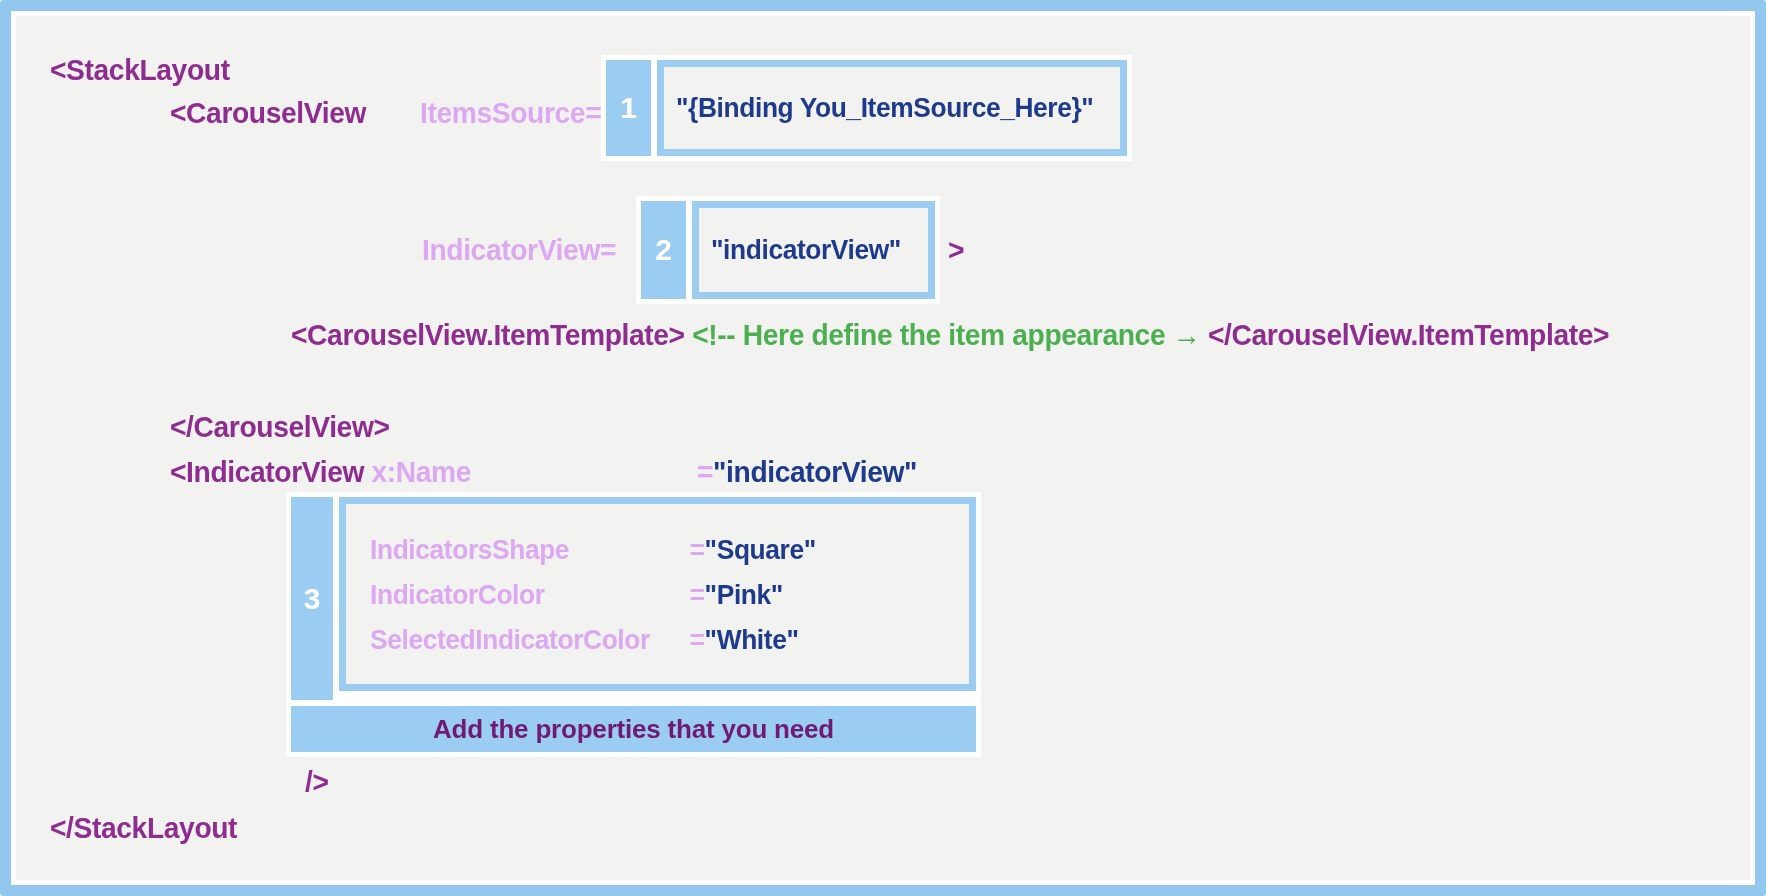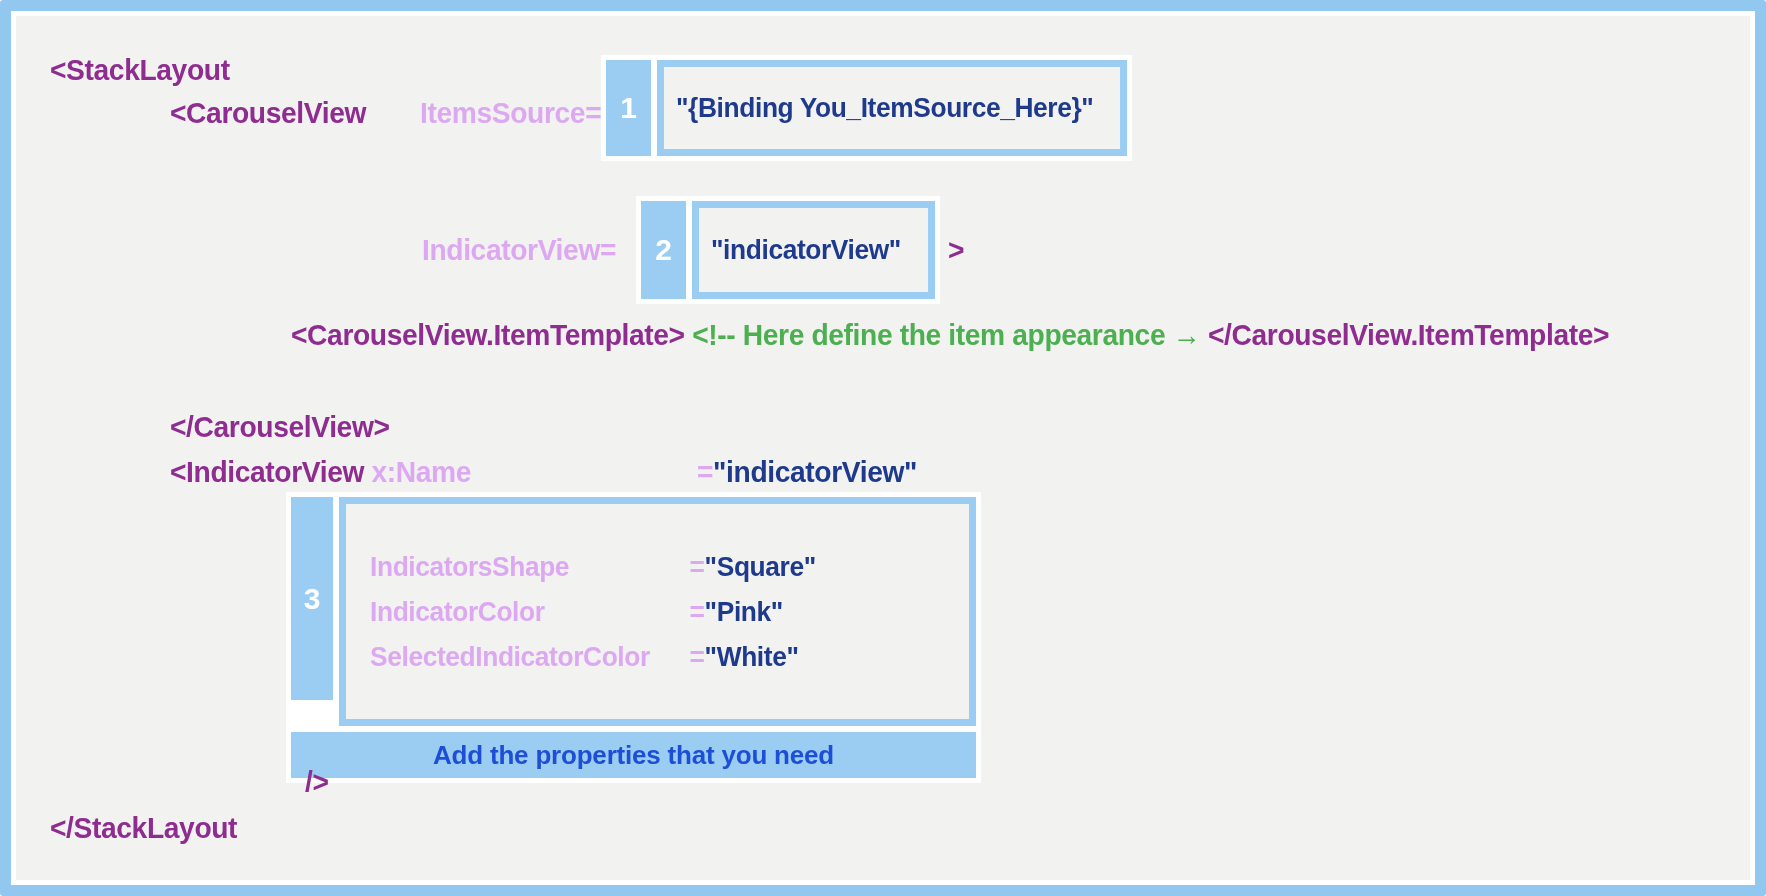--- a/index.html
+++ b/index.html
@@ -85,21 +85,21 @@
     line-height:45px;
     font-size:28px;
     letter-spacing:-0.4px;
     transform:scaleX(.94);
     transform-origin:0 50%;
     white-space:nowrap;
   }
   .pname{color:#DDA8F2;display:inline-block;width:340px;}
   .banner{
     background:#9BCDF2;
-    color:#1d4ed8;
+    color:#701a75;
     display:flex;align-items:center;justify-content:center;
     font-size:26px;
     letter-spacing:-0.2px;
   }
 </style>
 </head>
 <body>
 
 <div class="frame"></div>
 
@@ -146,21 +146,21 @@
   </div>
   <div class="run" style="left:697px;top:454px;">
     <span class="lav">=</span><span class="navy">"indicatorView"</span>
   </div>
 
   <div class="c3-wrap" style="left:286px;top:492px;">
     <div class="c3-row">
       <div class="strip" style="width:42px;height:203px;">
         <span>3</span>
       </div>
-      <div class="propbox" style="width:637px;height:229px;">
+      <div class="propbox" style="width:637px;height:194px;">
         <div class="prow">
           <span class="pname">IndicatorsShape</span>
             <span class="lav">=</span>
             <span class="navy">"Square"</span>
         </div>
         <div class="prow">
           <span class="pname">IndicatorColor</span>
             <span class="lav">=</span>
             <span class="navy">"Pink"</span>
         </div>

